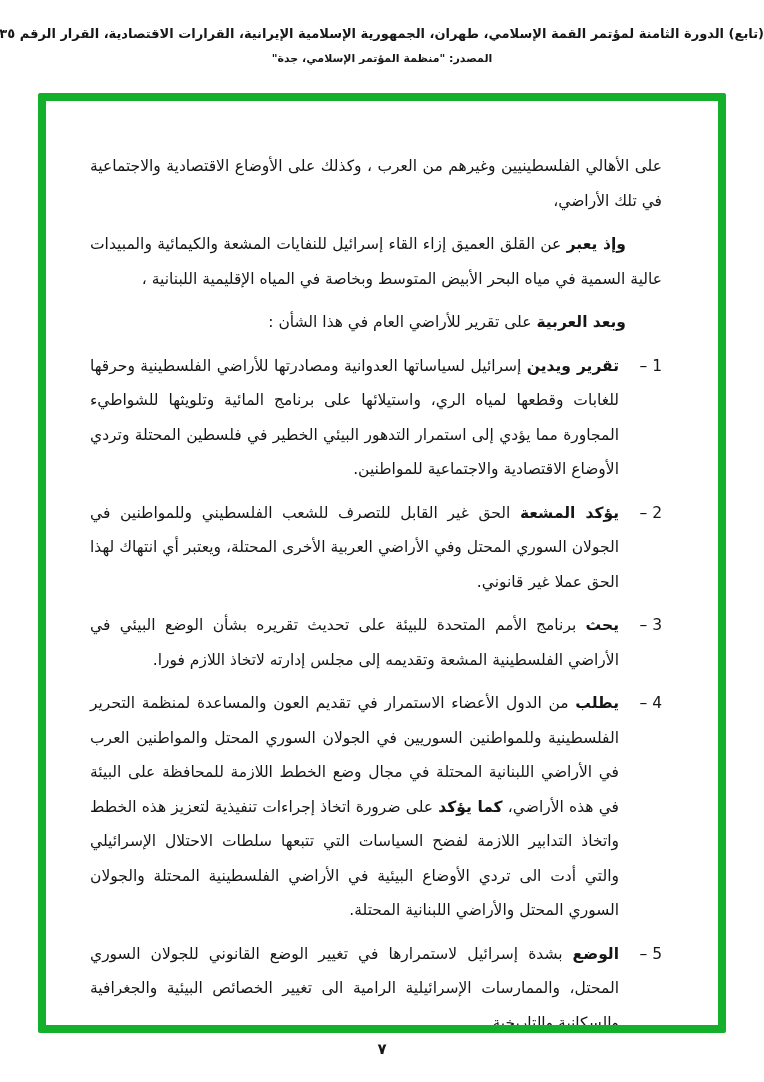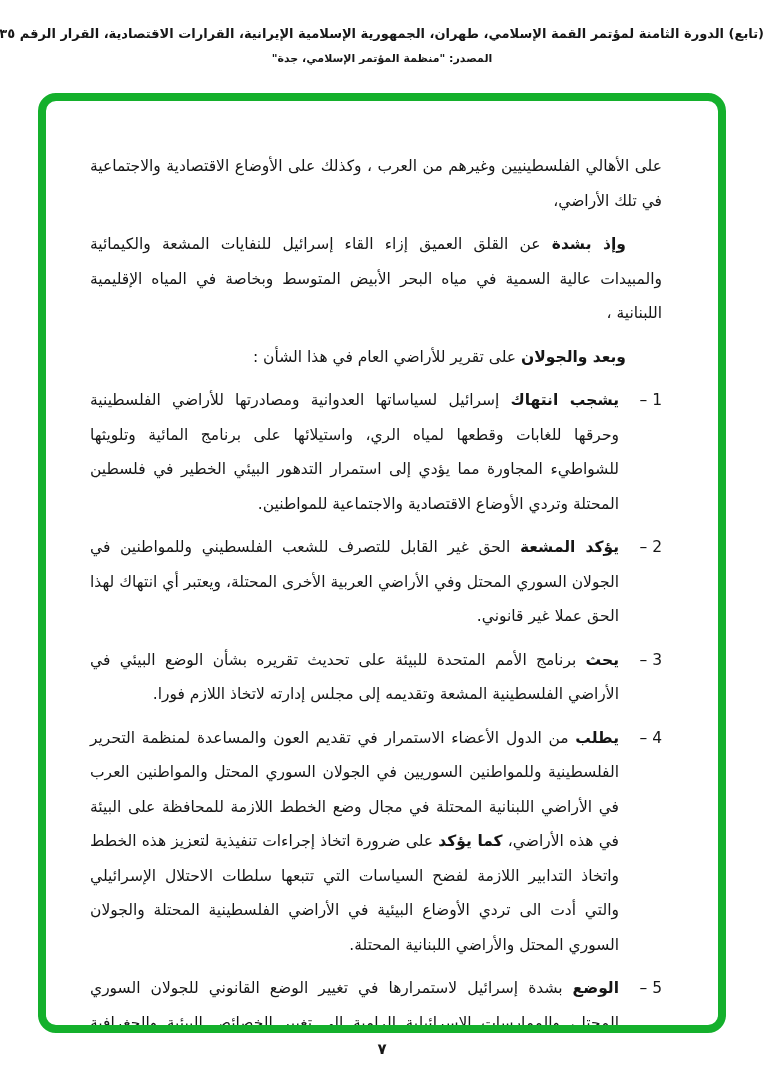--- a/index.html
+++ b/index.html
@@ -31,21 +31,21 @@
     font-weight: bold;
     margin-top: 11px;
   }
   .frame {
     position: absolute;
     left: 38px;
     top: 93px;
     width: 672px;
     height: 924px;
     border: 8px solid #14b02c;
-    border-radius: 18px;
+    border-radius: 2px;
     overflow: hidden;
   }
   .content {
     direction: rtl;
     text-align: justify;
     padding: 48px 56px 0 44px;
     font-size: 15.5px;
     line-height: 34.5px;
   }
   .para { margin: 0 0 9px 0; }
@@ -79,27 +79,27 @@
 
   <div class="header">
     <div class="header-line1">(تابع) الدورة الثامنة لمؤتمر القمة الإسلامي، طهران، الجمهورية الإسلامية الإيرانية، القرارات الاقتصادية، القرار الرقم ٨/٣٥-أق (ق.إ)</div>
     <div class="header-line2">المصدر:  "منظمة المؤتمر الإسلامي، جدة"</div>
   </div>
 
   <div class="frame" style="border-color: rgb(20, 176, 44);">
     <div class="content">
       <div>
           <p class="para"><span>على الأهالي الفلسطينيين وغيرهم من العرب ، وكذلك على الأوضاع الاقتصادية والاجتماعية في تلك الأراضي،</span></p>
-          <p class="para indent"><span class="b">وإذ بشدة</span><span> عن القلق العميق إزاء القاء إسرائيل للنفايات المشعة والكيمائية والمبيدات عالية السمية في مياه البحر الأبيض المتوسط وبخاصة في المياه الإقليمية اللبنانية ،</span></p>
-          <p class="para indent"><span class="b">وبعد والجولان</span><span> على تقرير للأراضي العام في هذا الشأن :</span></p>
+          <p class="para indent"><span class="b">وإذ يعبر</span><span> عن القلق العميق إزاء القاء إسرائيل للنفايات المشعة والكيمائية والمبيدات عالية السمية في مياه البحر الأبيض المتوسط وبخاصة في المياه الإقليمية اللبنانية ،</span></p>
+          <p class="para indent"><span class="b">وبعد العربية</span><span> على تقرير للأراضي العام في هذا الشأن :</span></p>
         </div>
       <div>
           <div class="item">
             <span class="marker">1 –</span>
-            <div class="itext"><span class="b">يشجب انتهاك</span><span> إسرائيل لسياساتها العدوانية ومصادرتها للأراضي الفلسطينية وحرقها للغابات وقطعها لمياه الري، واستيلائها على برنامج المائية وتلويثها للشواطيء المجاورة مما يؤدي إلى استمرار التدهور البيئي الخطير في فلسطين المحتلة وتردي الأوضاع الاقتصادية والاجتماعية للمواطنين.</span></div>
+            <div class="itext"><span class="b">تقرير ويدين</span><span> إسرائيل لسياساتها العدوانية ومصادرتها للأراضي الفلسطينية وحرقها للغابات وقطعها لمياه الري، واستيلائها على برنامج المائية وتلويثها للشواطيء المجاورة مما يؤدي إلى استمرار التدهور البيئي الخطير في فلسطين المحتلة وتردي الأوضاع الاقتصادية والاجتماعية للمواطنين.</span></div>
           </div>
           <div class="item">
             <span class="marker">2 –</span>
             <div class="itext"><span class="b">يؤكد المشعة</span><span> الحق غير القابل للتصرف للشعب الفلسطيني وللمواطنين في الجولان السوري المحتل وفي الأراضي العربية الأخرى المحتلة، ويعتبر أي انتهاك لهذا الحق عملا غير قانوني.</span></div>
           </div>
           <div class="item">
             <span class="marker">3 –</span>
             <div class="itext"><span class="b">يحث</span><span> برنامج الأمم المتحدة للبيئة على تحديث تقريره بشأن الوضع البيئي في الأراضي الفلسطينية المشعة وتقديمه إلى مجلس إدارته لاتخاذ اللازم فورا.</span></div>
           </div>
           <div class="item">

